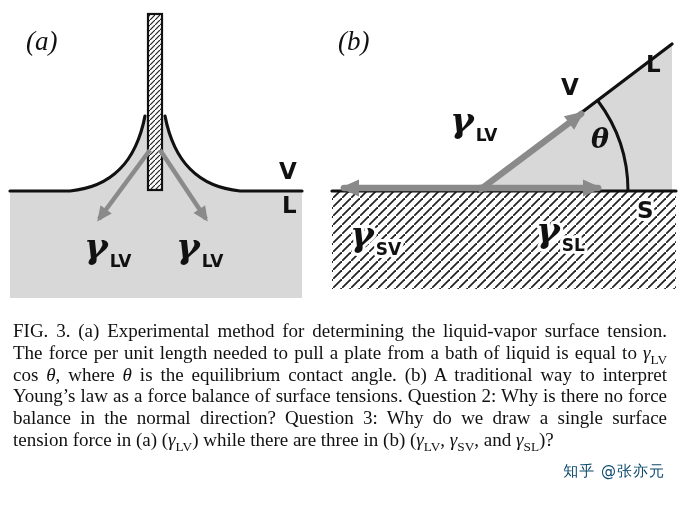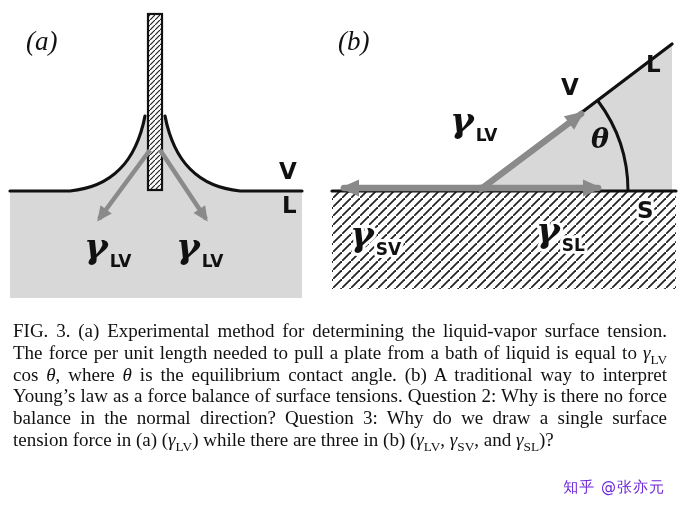--- a/index.html
+++ b/index.html
@@ -14,21 +14,21 @@
   .halo{paint-order:stroke;stroke:#fff;stroke-width:6px;stroke-linejoin:round;}
   .surf{stroke:#111;stroke-width:3.2;fill:none;stroke-linecap:round;}
   .angle-arc{stroke:#111;stroke-width:3;fill:none;}
   .plate-outline{stroke:#111;stroke-width:2.2;}
   .arrA{stroke-width:4.5;fill:none;}
   .arrB{stroke-width:6.5;fill:none;stroke-linecap:round;}
   .caption{position:absolute;left:13px;top:320px;width:654px;margin:0;
            font-size:19px;line-height:21.8px;text-align:justify;color:#111;}
   .caption .mi{font-style:italic;}
   .caption sub{font-size:70%;line-height:0;}
-  .watermark{position:absolute;right:14px;top:478px;color:#6d28d9;
+  .watermark{position:absolute;right:14px;top:462px;color:#0c4a6e;
              font:15px "DejaVu Sans",sans-serif;letter-spacing:1px;}
 </style>
 </head>
 <body>
 
 <div class="page">
 
   <svg class="fig" width="679" height="314" viewBox="0 0 679 314">
     <defs>
       <pattern id="hatchS" patternUnits="userSpaceOnUse" width="5" height="5">

